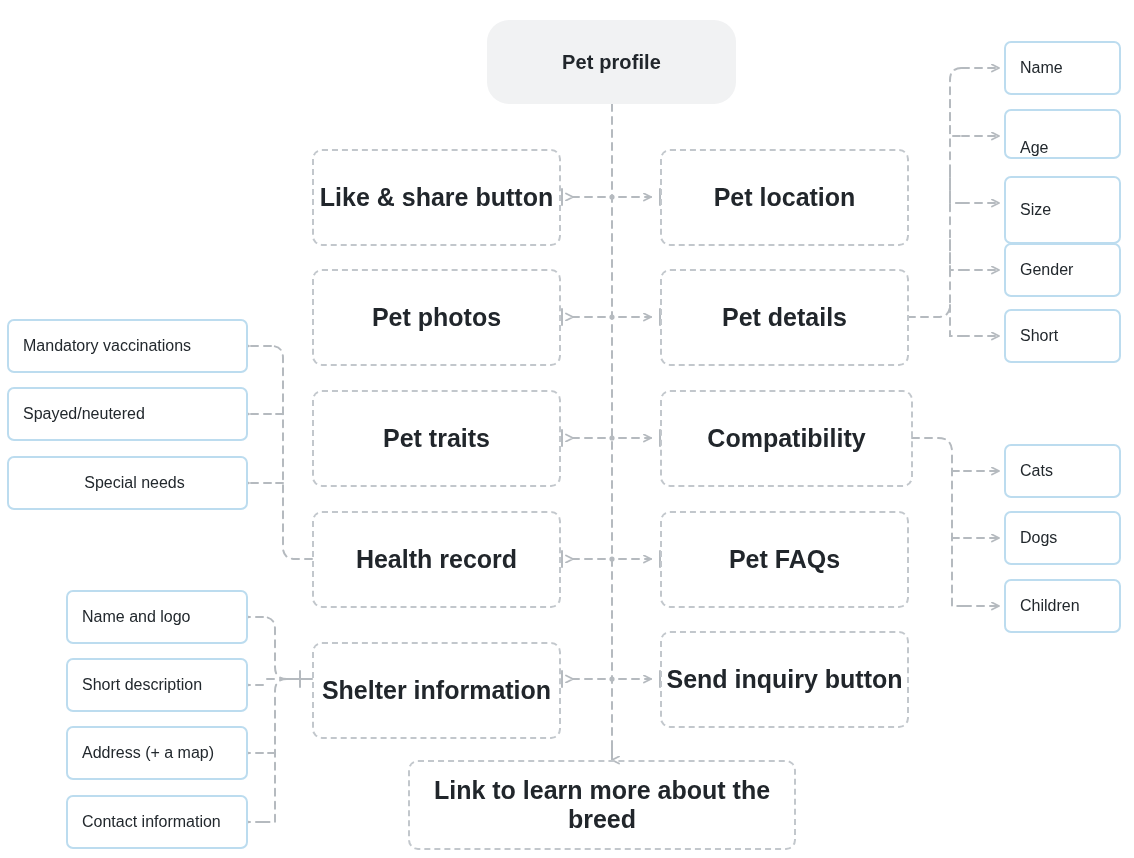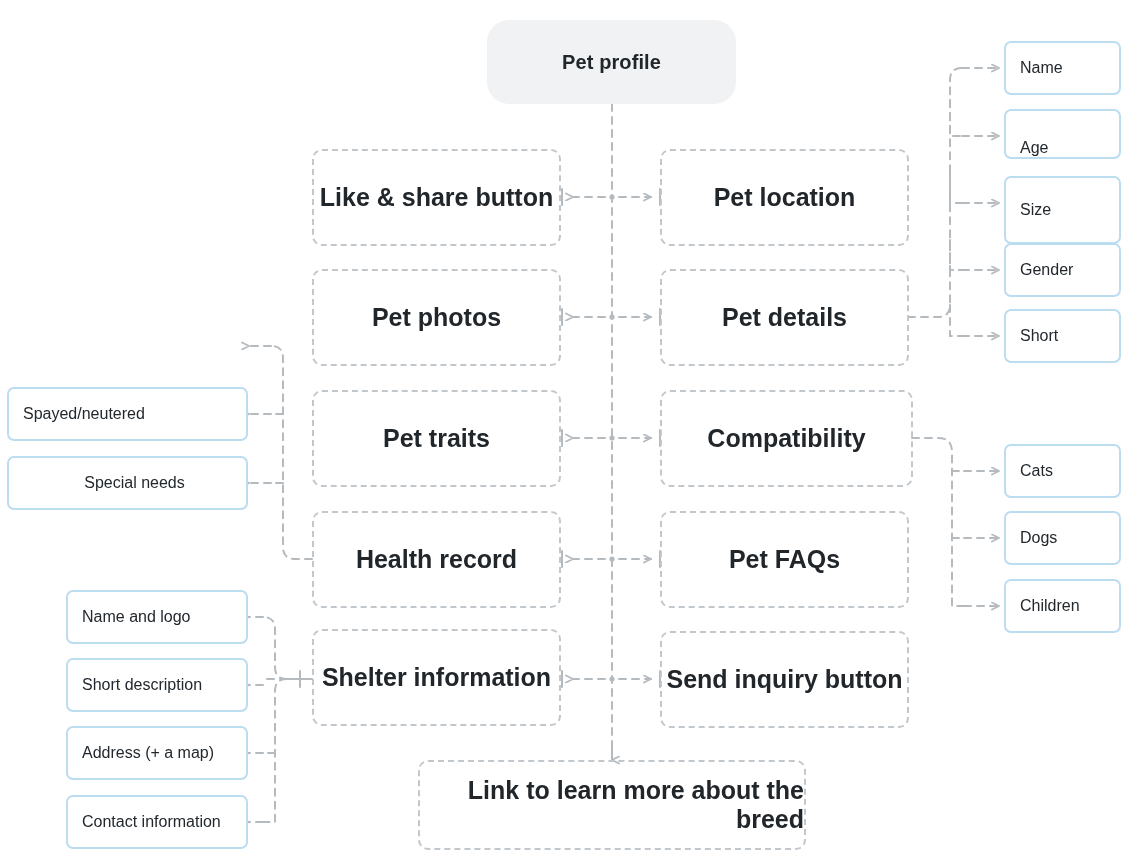--- a/index.html
+++ b/index.html
@@ -169,41 +169,41 @@
   </div>
   <div class="node dashed-node" style="left:312px; top:269px; width:249px; height:97px;">
     <span>Pet photos</span>
   </div>
   <div class="node dashed-node" style="left:312px; top:390px; width:249px; height:97px;">
     <span>Pet traits</span>
   </div>
   <div class="node dashed-node" style="left:312px; top:511px; width:249px; height:97px;">
     <span>Health record</span>
   </div>
-  <div class="node dashed-node" style="left:312px; top:629px; width:249px; height:97px;justify-content:center;">
+  <div class="node dashed-node" style="left:312px; top:642px; width:249px; height:97px;justify-content:center;">
     <span>Shelter information</span>
   </div>
 
   <div class="node dashed-node" style="left:660px; top:149px; width:249px; height:97px;">
     <span>Pet location</span>
   </div>
   <div class="node dashed-node" style="left:660px; top:269px; width:249px; height:97px;">
     <span>Pet details</span>
   </div>
   <div class="node dashed-node" style="left:660px; top:390px; width:253px; height:97px;">
     <span>Compatibility</span>
   </div>
   <div class="node dashed-node" style="left:660px; top:511px; width:249px; height:97px;">
     <span>Pet FAQs</span>
   </div>
   <div class="node dashed-node" style="left:660px; top:631px; width:249px; height:97px;">
     <span>Send inquiry button</span>
   </div>
 
-  <div class="node dashed-node" style="left:418px; top:760px; width:388px; height:90px;text-align:right;">
+  <div class="node dashed-node" style="left:408px; top:760px; width:388px; height:90px;">
     <span>Link to learn more about the breed</span>
   </div>
 
   <div class="node blue-node" style="left:1004px; top:41px; width:117px; height:54px;">
     <span>Name</span>
   </div>
   <div class="node blue-node" style="left:1004px; top:109px; width:117px; height:50px;align-items:flex-end;">
     <span>Age</span>
   </div>
   <div class="node blue-node" style="left:1004px; top:176px; width:117px; height:68px;">
@@ -219,20 +219,23 @@
   <div class="node blue-node" style="left:1004px; top:444px; width:117px; height:54px;">
     <span>Cats</span>
   </div>
   <div class="node blue-node" style="left:1004px; top:511px; width:117px; height:54px;">
     <span>Dogs</span>
   </div>
   <div class="node blue-node" style="left:1004px; top:579px; width:117px; height:54px;">
     <span>Children</span>
   </div>
 
+  <div class="node blue-node" style="left:7px; top:319px; width:241px; height:54px;">
+    <span>Mandatory vaccinations</span>
+  </div>
   <div class="node blue-node" style="left:7px; top:387px; width:241px; height:54px;">
     <span>Spayed/neutered</span>
   </div>
   <div class="node blue-node" style="left:7px; top:456px; width:241px; height:54px;justify-content:center;">
     <span>Special needs</span>
   </div>
 
   <div class="node blue-node" style="left:66px; top:590px; width:182px; height:54px;">
     <span>Name and logo</span>
   </div>

